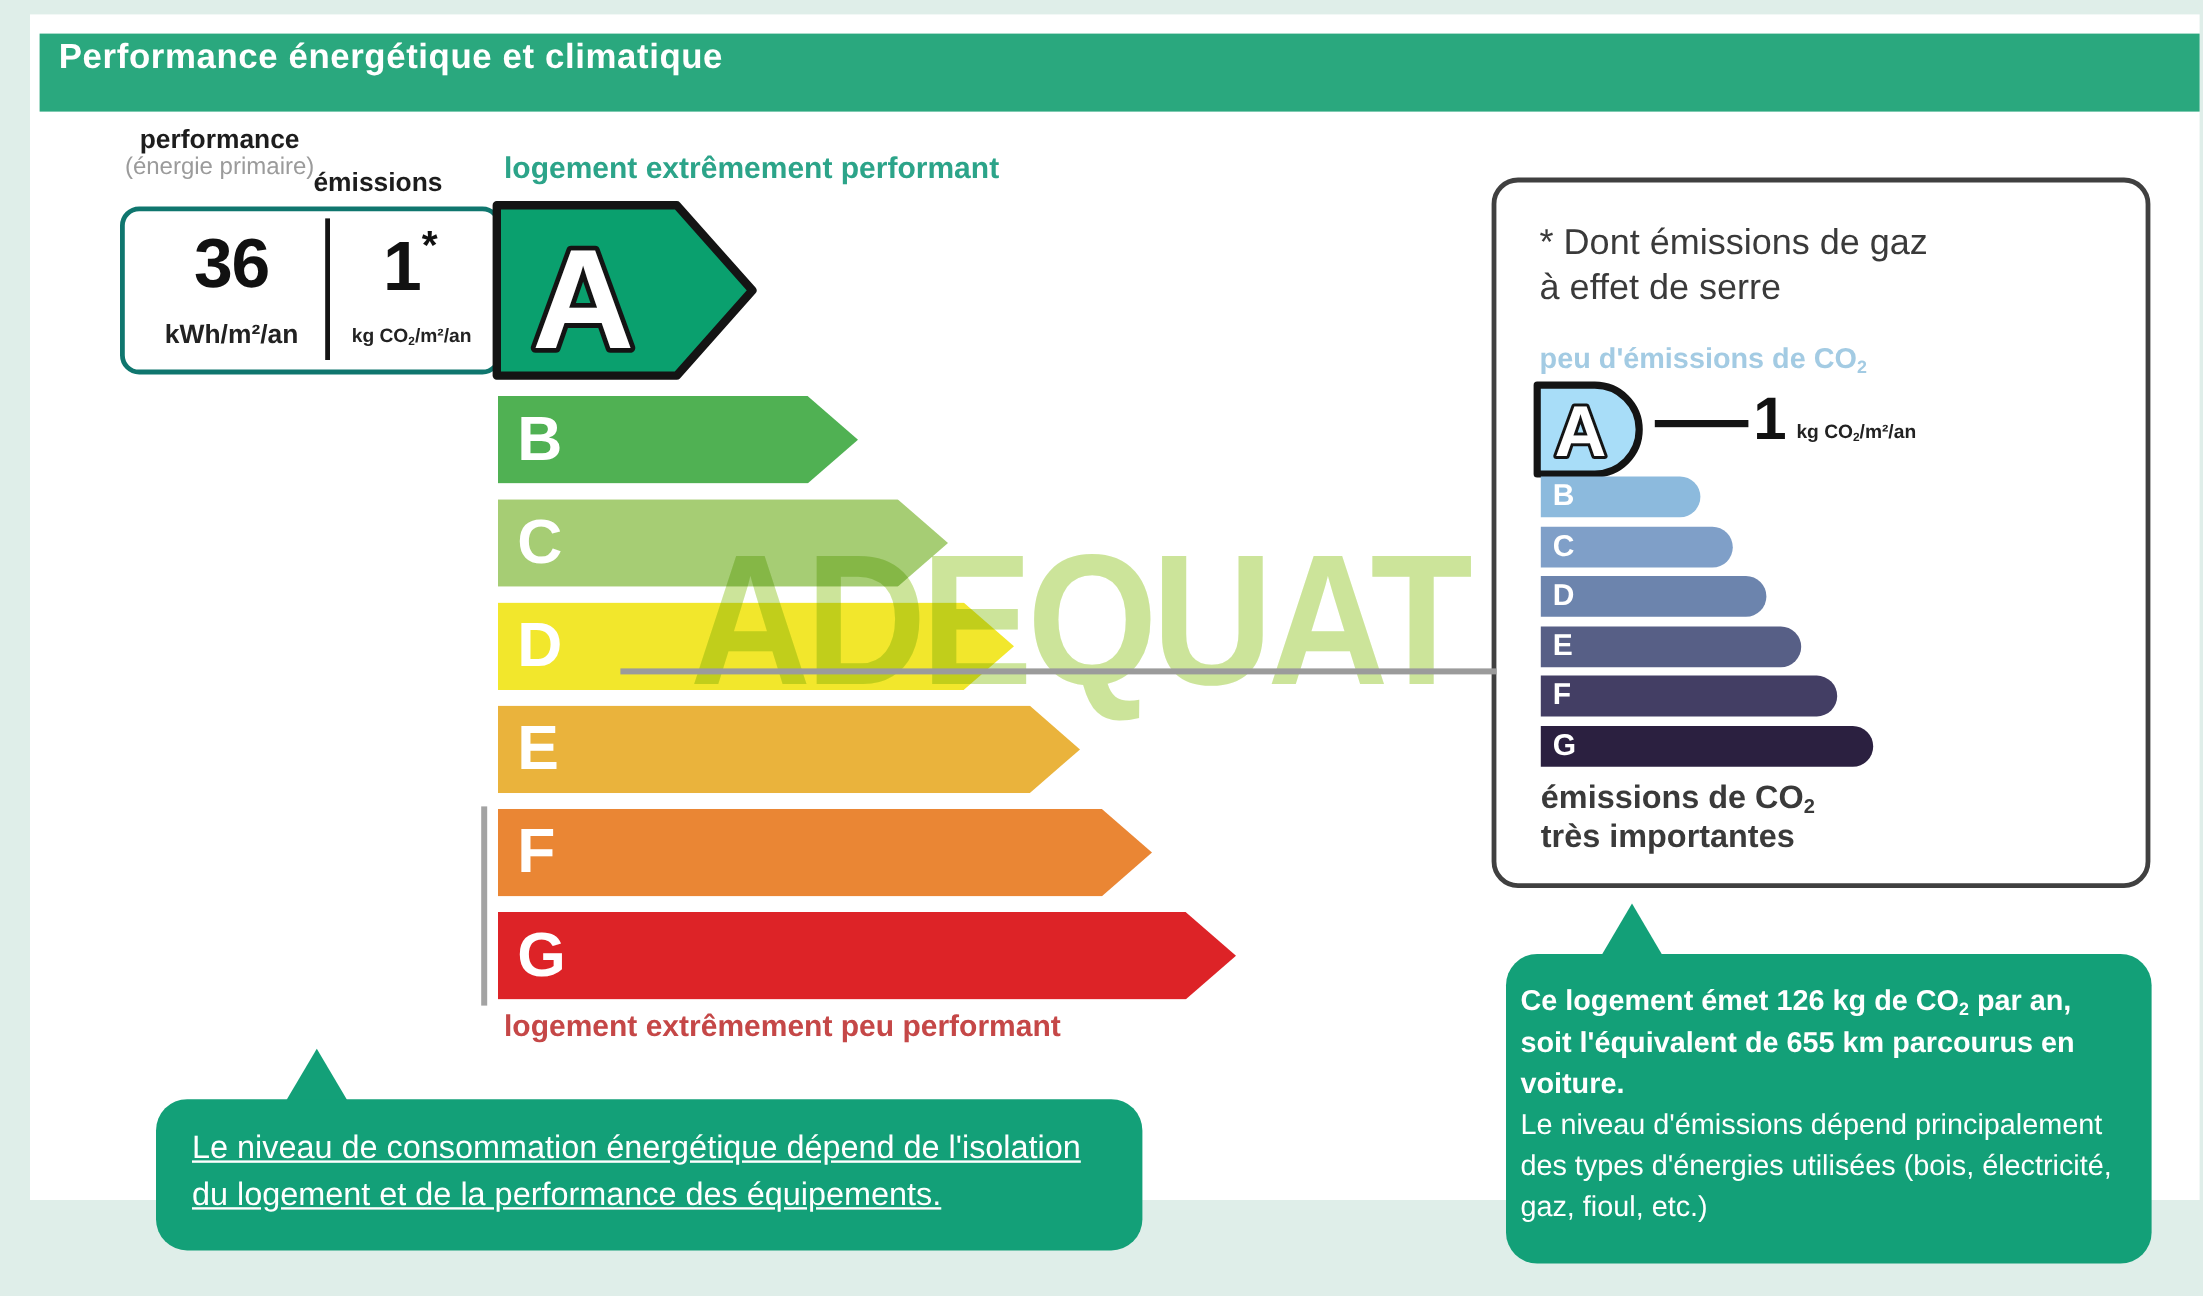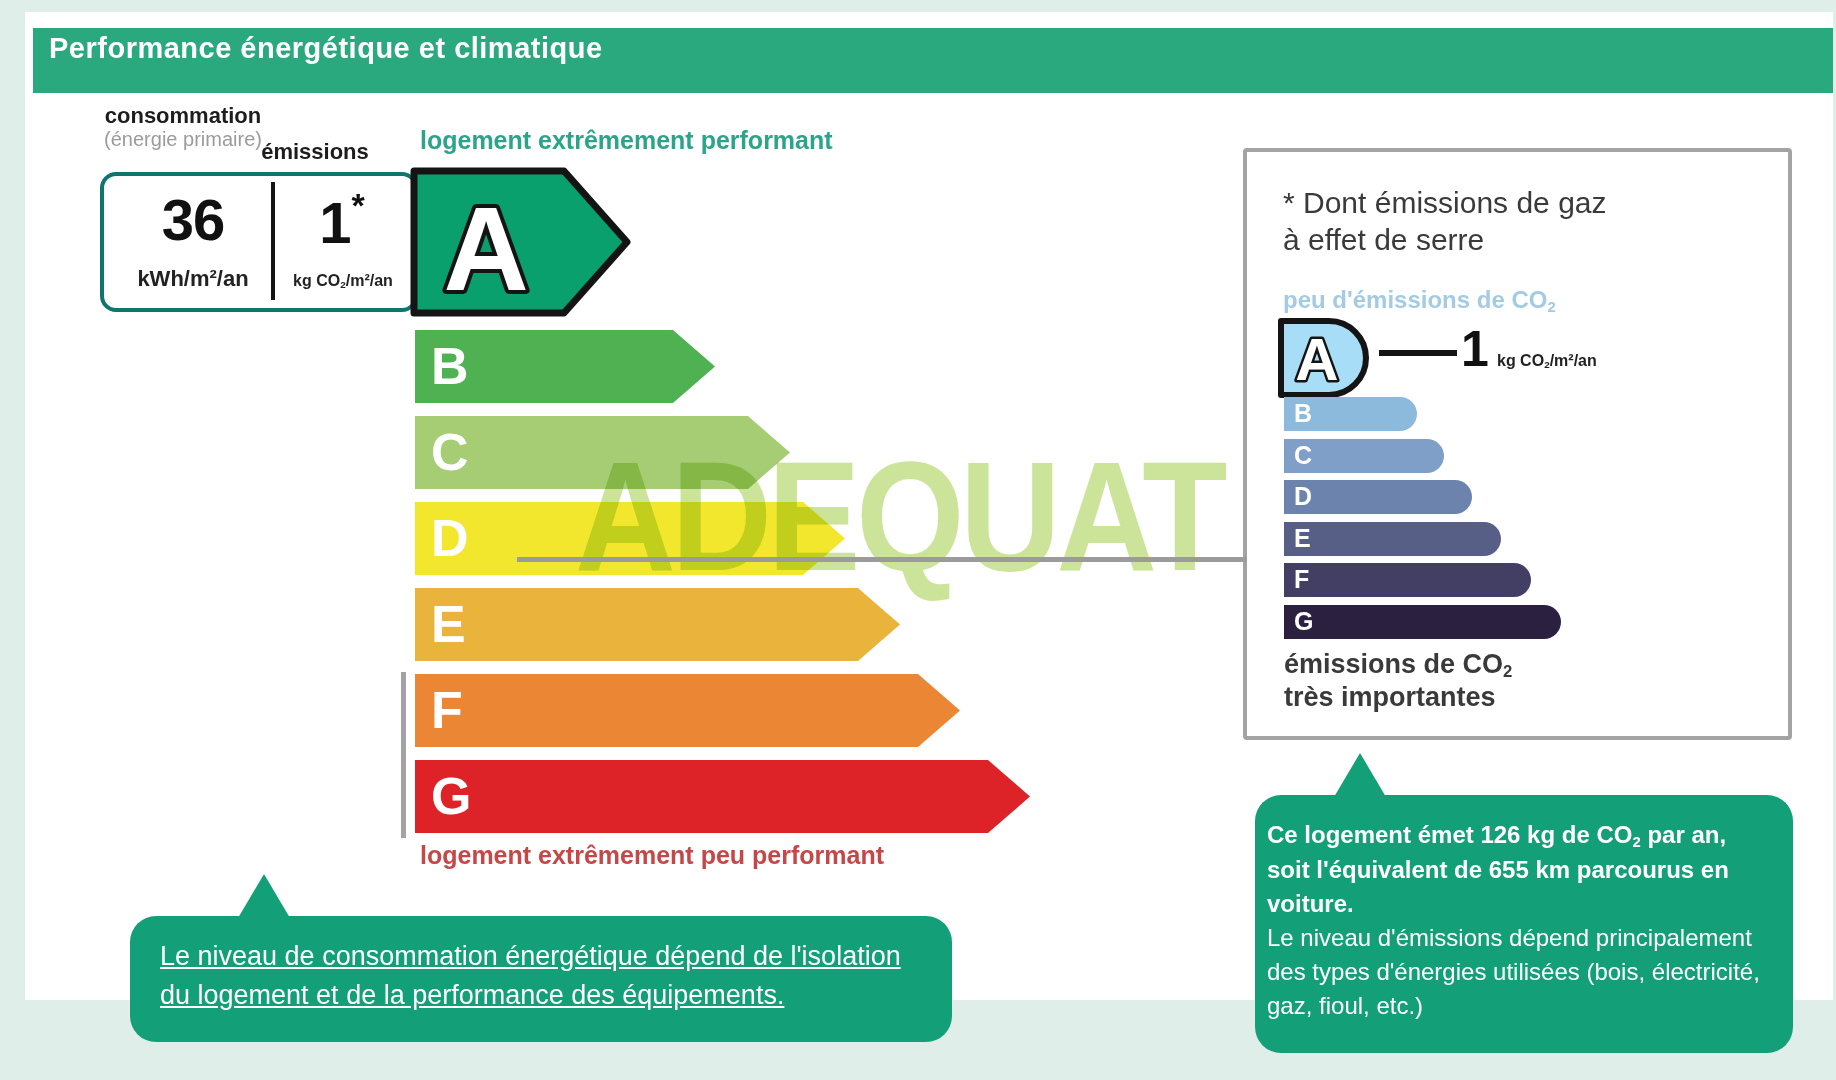--- a/index.html
+++ b/index.html
@@ -32,21 +32,21 @@
         clip-path:polygon(0 0,calc(100% - 42px) 0,100% 50%,calc(100% - 42px) 100%,0 100%);}
   .lbar span{display:block;font-size:52px;font-weight:bold;color:#ffffff;padding-left:16px;line-height:72px;}
   #vline{left:401px;top:672px;width:5px;height:166px;background:#a3a3a3;}
   
   #wm1{left:575px;top:428px;font-size:155px;font-weight:bold;color:#c3e088;letter-spacing:-5px;
        transform:scaleX(.9);transform-origin:left top;mix-blend-mode:multiply;opacity:.85;z-index:40;}
   #wm-line{left:517px;top:557px;width:730px;height:5px;background:#9b9b9b;z-index:41;}
   #wm2{left:520px;top:585px;font-size:78px;letter-spacing:22px;color:transparent;
        -webkit-text-stroke:1.8px #8f8f8f;z-index:41;}
   
-  #co2-panel{left:1243px;top:148px;width:549px;height:592px;background:#fff;border:4px solid #a3a3a3;border-radius:4px;box-sizing:border-box;}
+  #co2-panel{left:1243px;top:148px;width:549px;height:592px;background:#fff;border:4px solid #404040;border-radius:22px;box-sizing:border-box;}
   #co2-title{left:36px;top:33px;font-size:30px;color:#3a3a3a;line-height:1.22;white-space:pre-line;}
   #co2-low{left:36px;top:134px;font-size:24px;font-weight:600;color:#a3cbe3;}
   #co2-badge{left:30px;top:165px;width:98px;height:82px;}
   #co2-dash{left:132px;top:198px;width:78px;height:6px;background:#141414;}
   #co2-val{left:214px;top:168px;font-size:50px;font-weight:bold;color:#111;}
   #co2-unit{left:250px;top:200px;font-size:16px;font-weight:600;color:#222;}
   #co2-bars{left:37px;top:245px;width:480px;height:250px;}
   .cbar{position:absolute;left:0;height:34px;border-radius:0 17px 17px 0;}
   .cbar span{display:block;font-size:25px;font-weight:bold;color:#ffffff;padding-left:10px;line-height:33px;}
   #co2-high1{left:37px;top:497px;font-size:27px;font-weight:600;color:#3a3a3a;}
@@ -64,21 +64,21 @@
 </style>
 </head>
 <body>
 
 <div id="root">
   <div class="abs" id="content"></div>
 
   <div class="abs" id="header"></div>
   <div class="abs" id="header-title">Performance énergétique et climatique</div>
 
-  <div class="abs" id="lbl-conso">consommation</div>
+  <div class="abs" id="lbl-conso">performance</div>
   <div class="abs" id="lbl-energie">(énergie primaire)</div>
   <div class="abs" id="lbl-emissions">émissions</div>
   <div class="abs" id="cap-top">logement extrêmement performant</div>
 
   <div class="abs" id="rating-box">
     <div class="abs" id="rating-divider"></div>
     <div class="abs" id="val-conso">36</div>
     <div class="abs" id="unit-conso">kWh/m²/an</div>
     <div class="abs" id="val-emis"><span>1</span><span class="star">*</span></div>
     <div class="abs" id="unit-emis"><span>kg CO</span><span class="sub">2</span><span>/m²/an</span></div>

